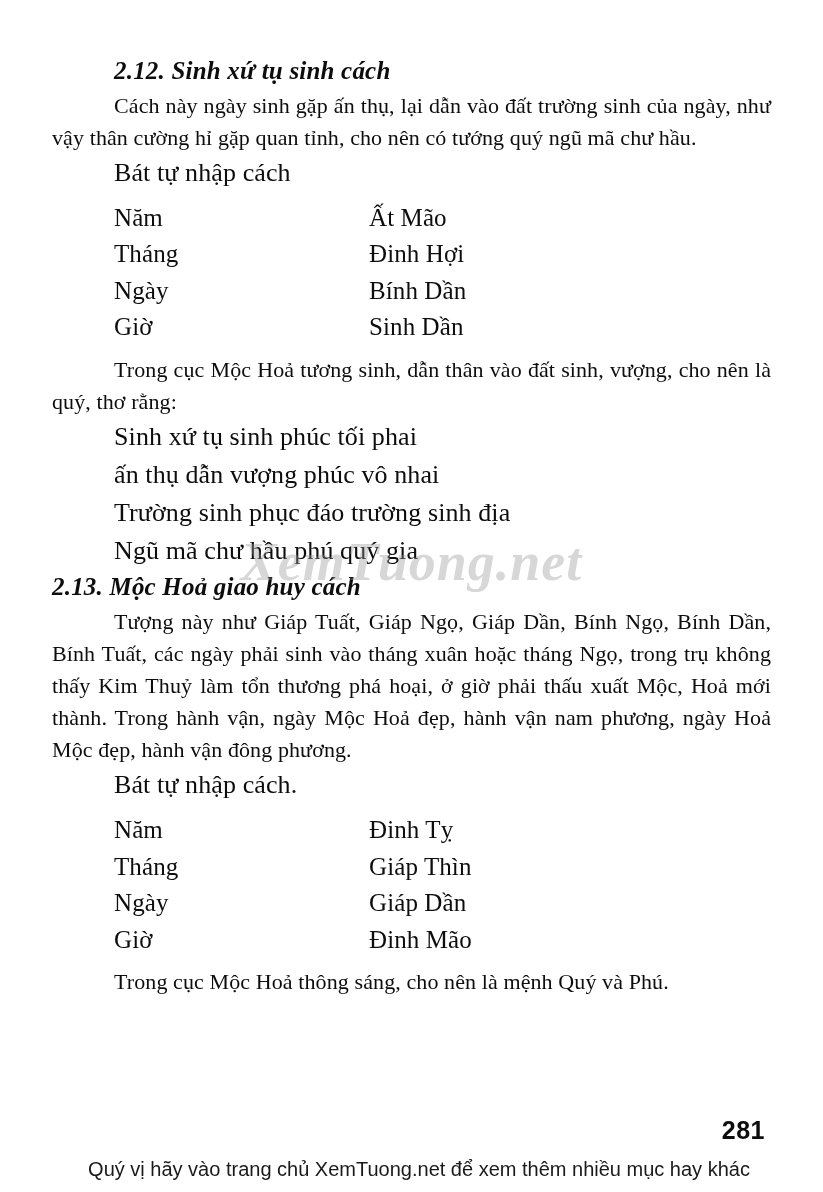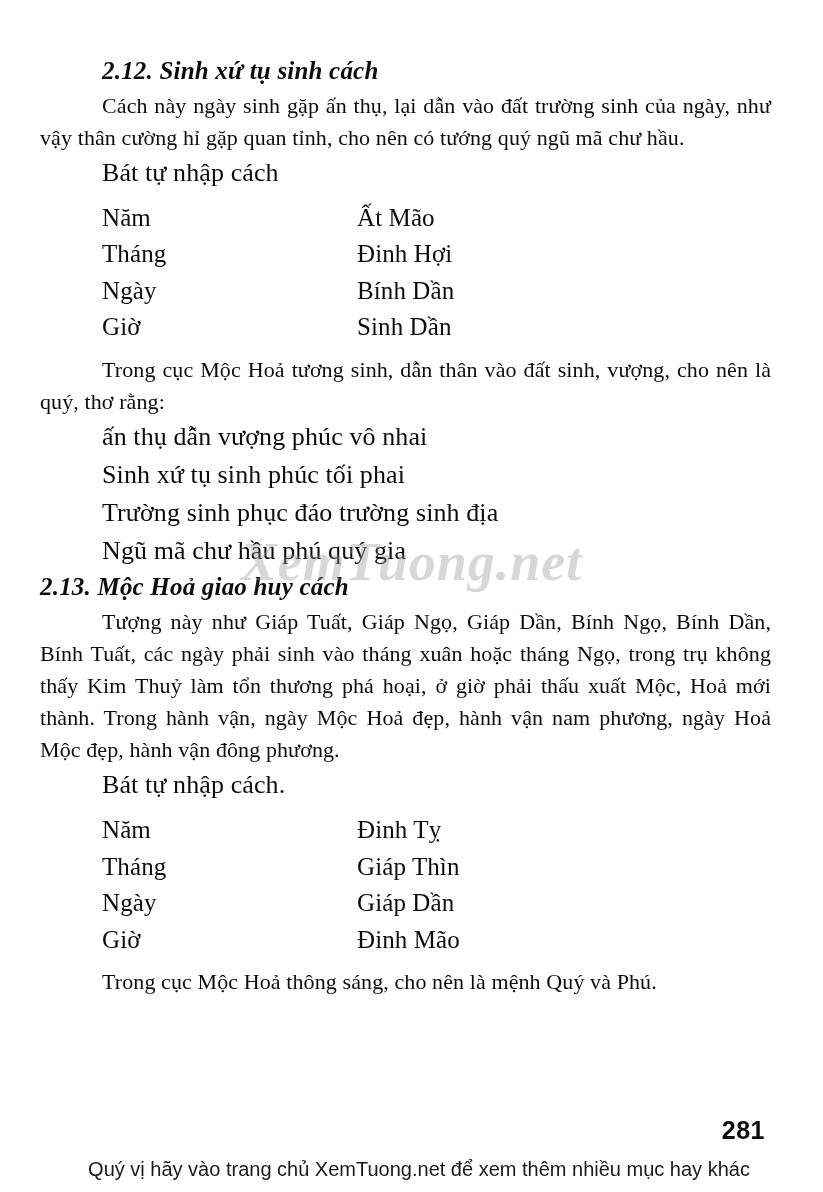--- a/index.html
+++ b/index.html
@@ -34,21 +34,21 @@
     font-size: 54px;
     letter-spacing: 1px;
     color: rgba(150, 150, 150, 0.38);
     white-space: nowrap;
     pointer-events: none;
     z-index: 5;
   }
 
   .content {
     position: absolute;
-    left: 40px;
+    left: 52px;
     right: 52px;
     top: 54px;
     z-index: 2;
   }
 
   h2.heading {
     font-size: 25px;
     font-style: italic;
     font-weight: bold;
     margin: 0 0 2px 0;
@@ -146,22 +146,22 @@
       </tr>
       <tr>
         <td class="label">Giờ</td>
         <td class="value">Sinh Dần</td>
       </tr>
     </tbody>
       </table>
 
     <p class="para">Trong cục Mộc Hoả tương sinh, dẫn thân vào đất sinh, vượng, cho nên là quý, thơ rằng:</p>
 
+    <p class="line">Sinh xứ tụ sinh phúc tối phai</p>
     <p class="line">ấn thụ dẫn vượng phúc vô nhai</p>
-    <p class="line">Sinh xứ tụ sinh phúc tối phai</p>
     <p class="line">Trường sinh phục đáo trường sinh địa</p>
     <p class="line">Ngũ mã chư hầu phú quý gia</p>
 
     <h2 class="heading" style="padding-left:0;">2.13. Mộc Hoả giao huy cách</h2>
 
     <p class="para">Tượng này như Giáp Tuất, Giáp Ngọ, Giáp Dần, Bính Ngọ, Bính Dần, Bính Tuất, các ngày phải sinh vào tháng xuân hoặc tháng Ngọ, trong trụ không thấy Kim Thuỷ làm tổn thương phá hoại, ở giờ phải thấu xuất Mộc, Hoả mới thành. Trong hành vận, ngày Mộc Hoả đẹp, hành vận nam phương, ngày Hoả Mộc đẹp, hành vận đông phương.</p>
 
     <p class="line">Bát tự nhập cách.</p>
 
     <table class="bat-tu">

